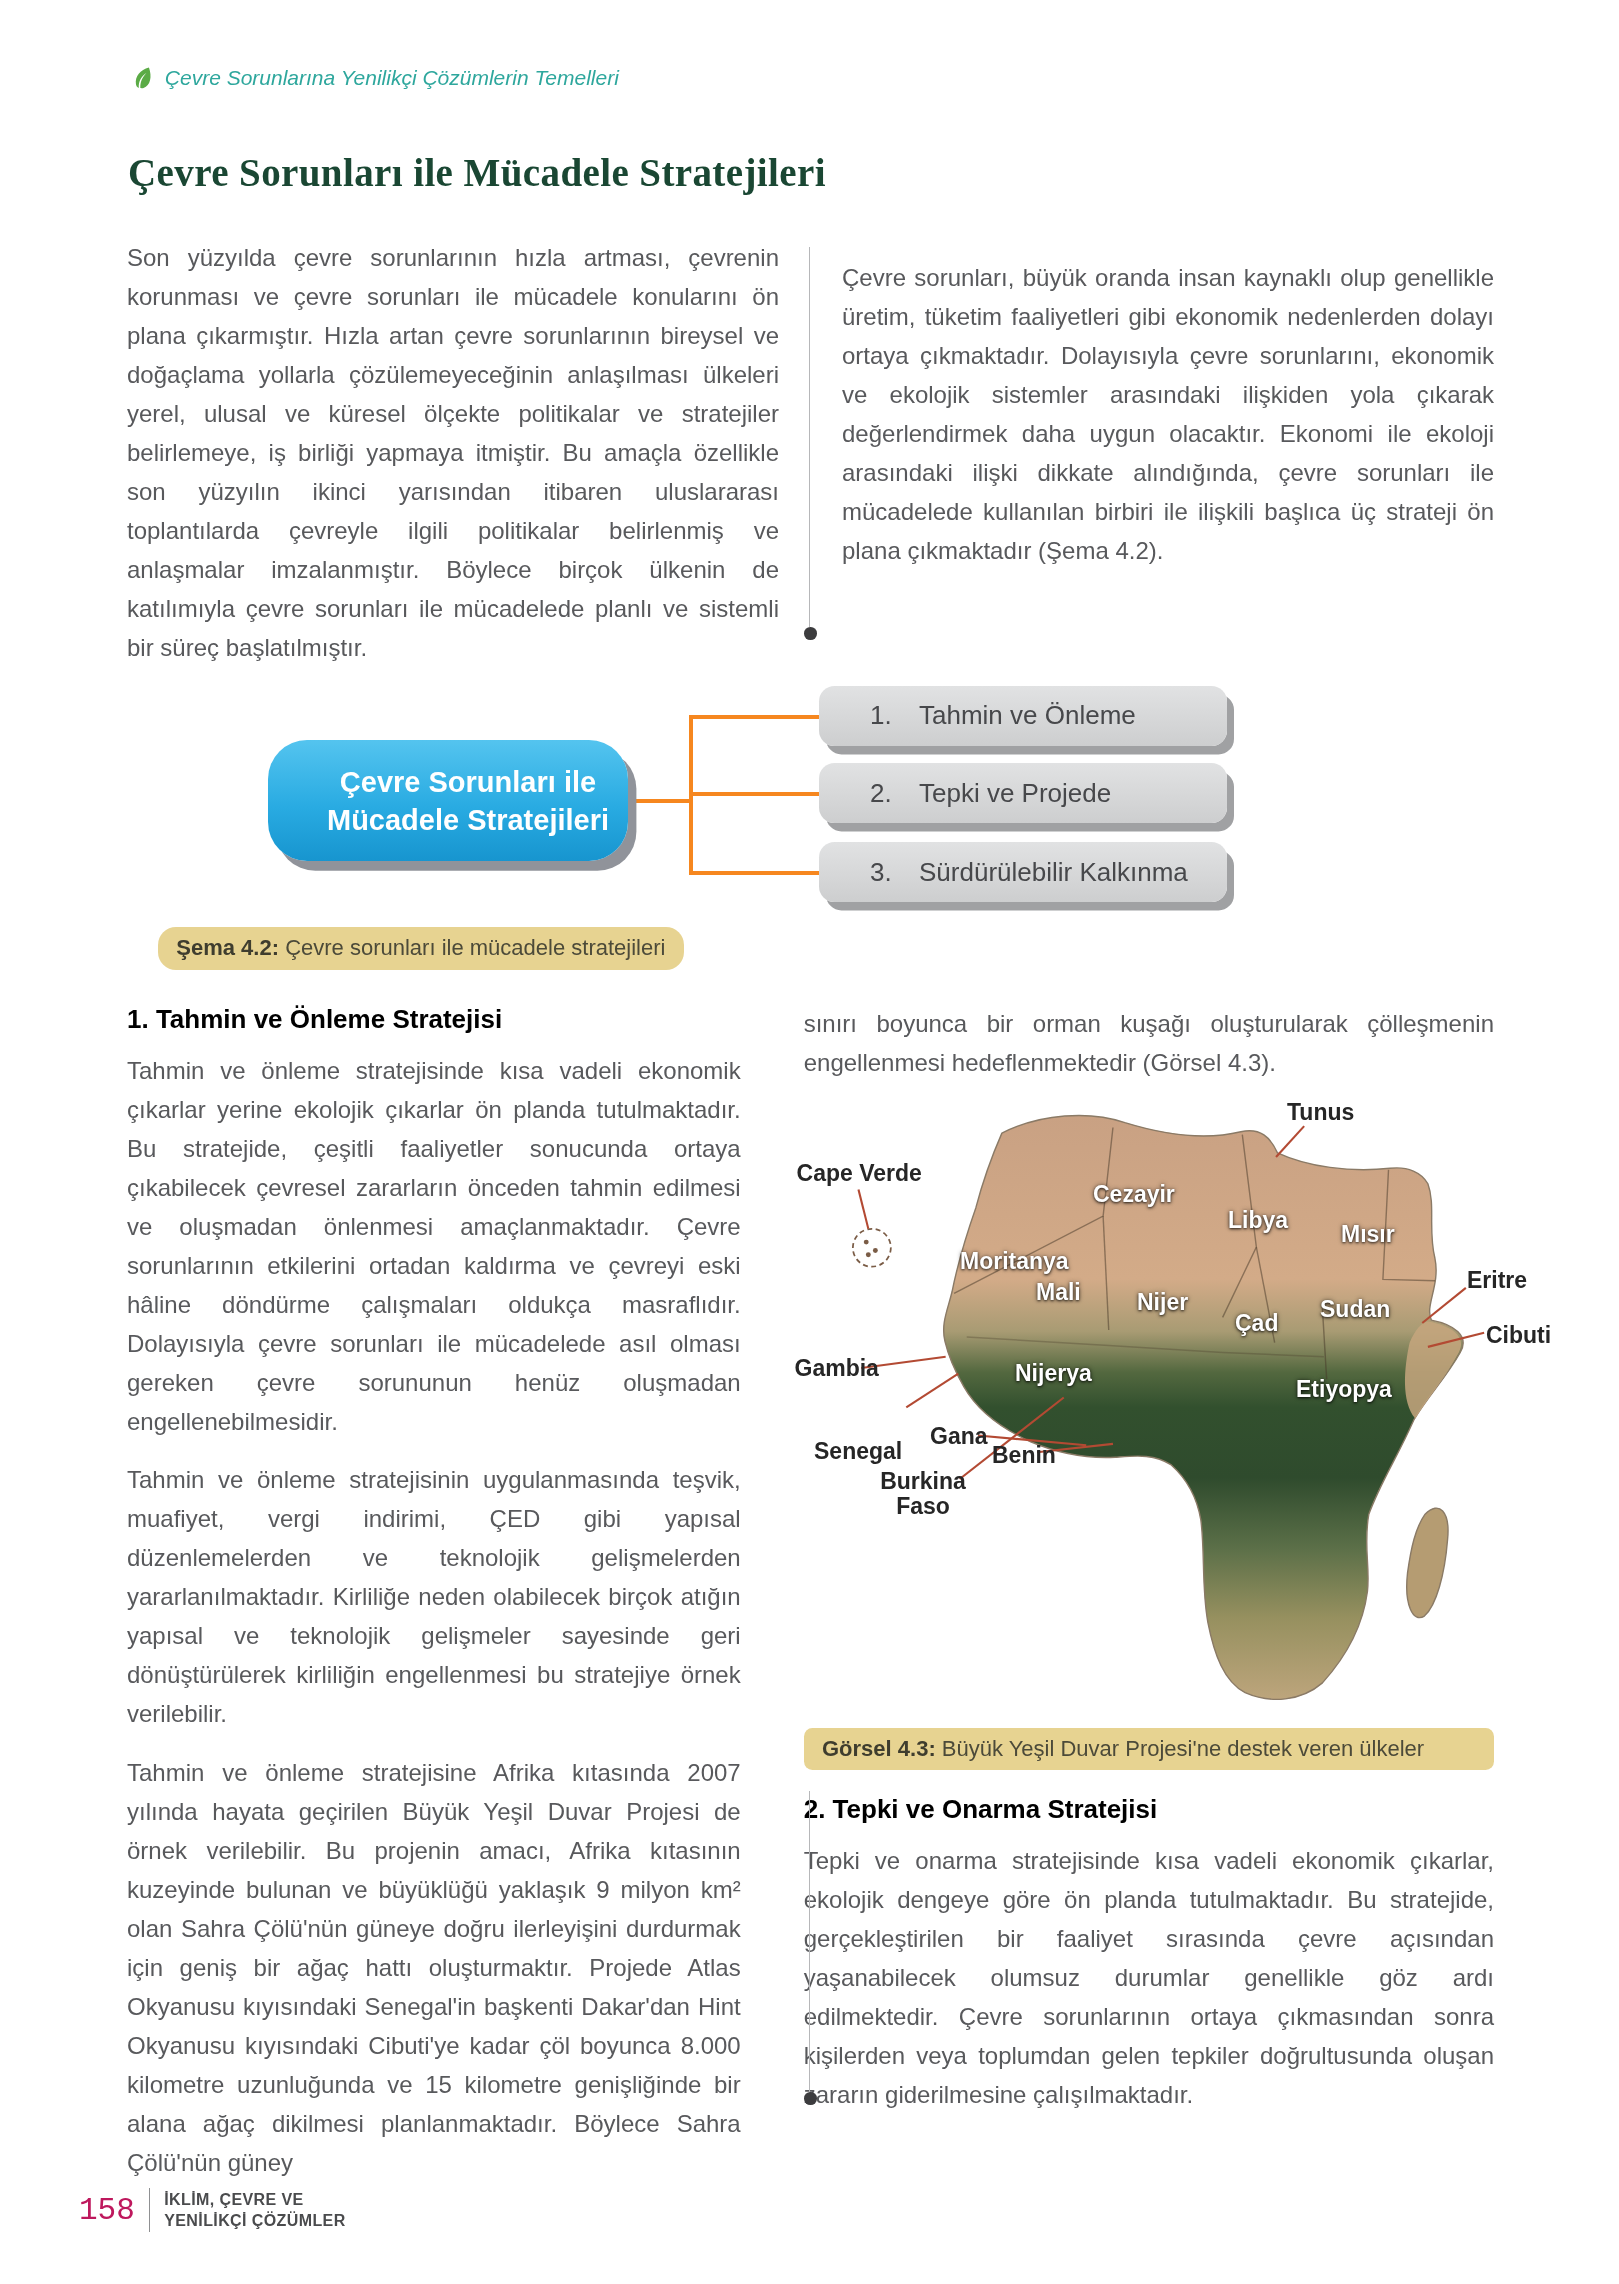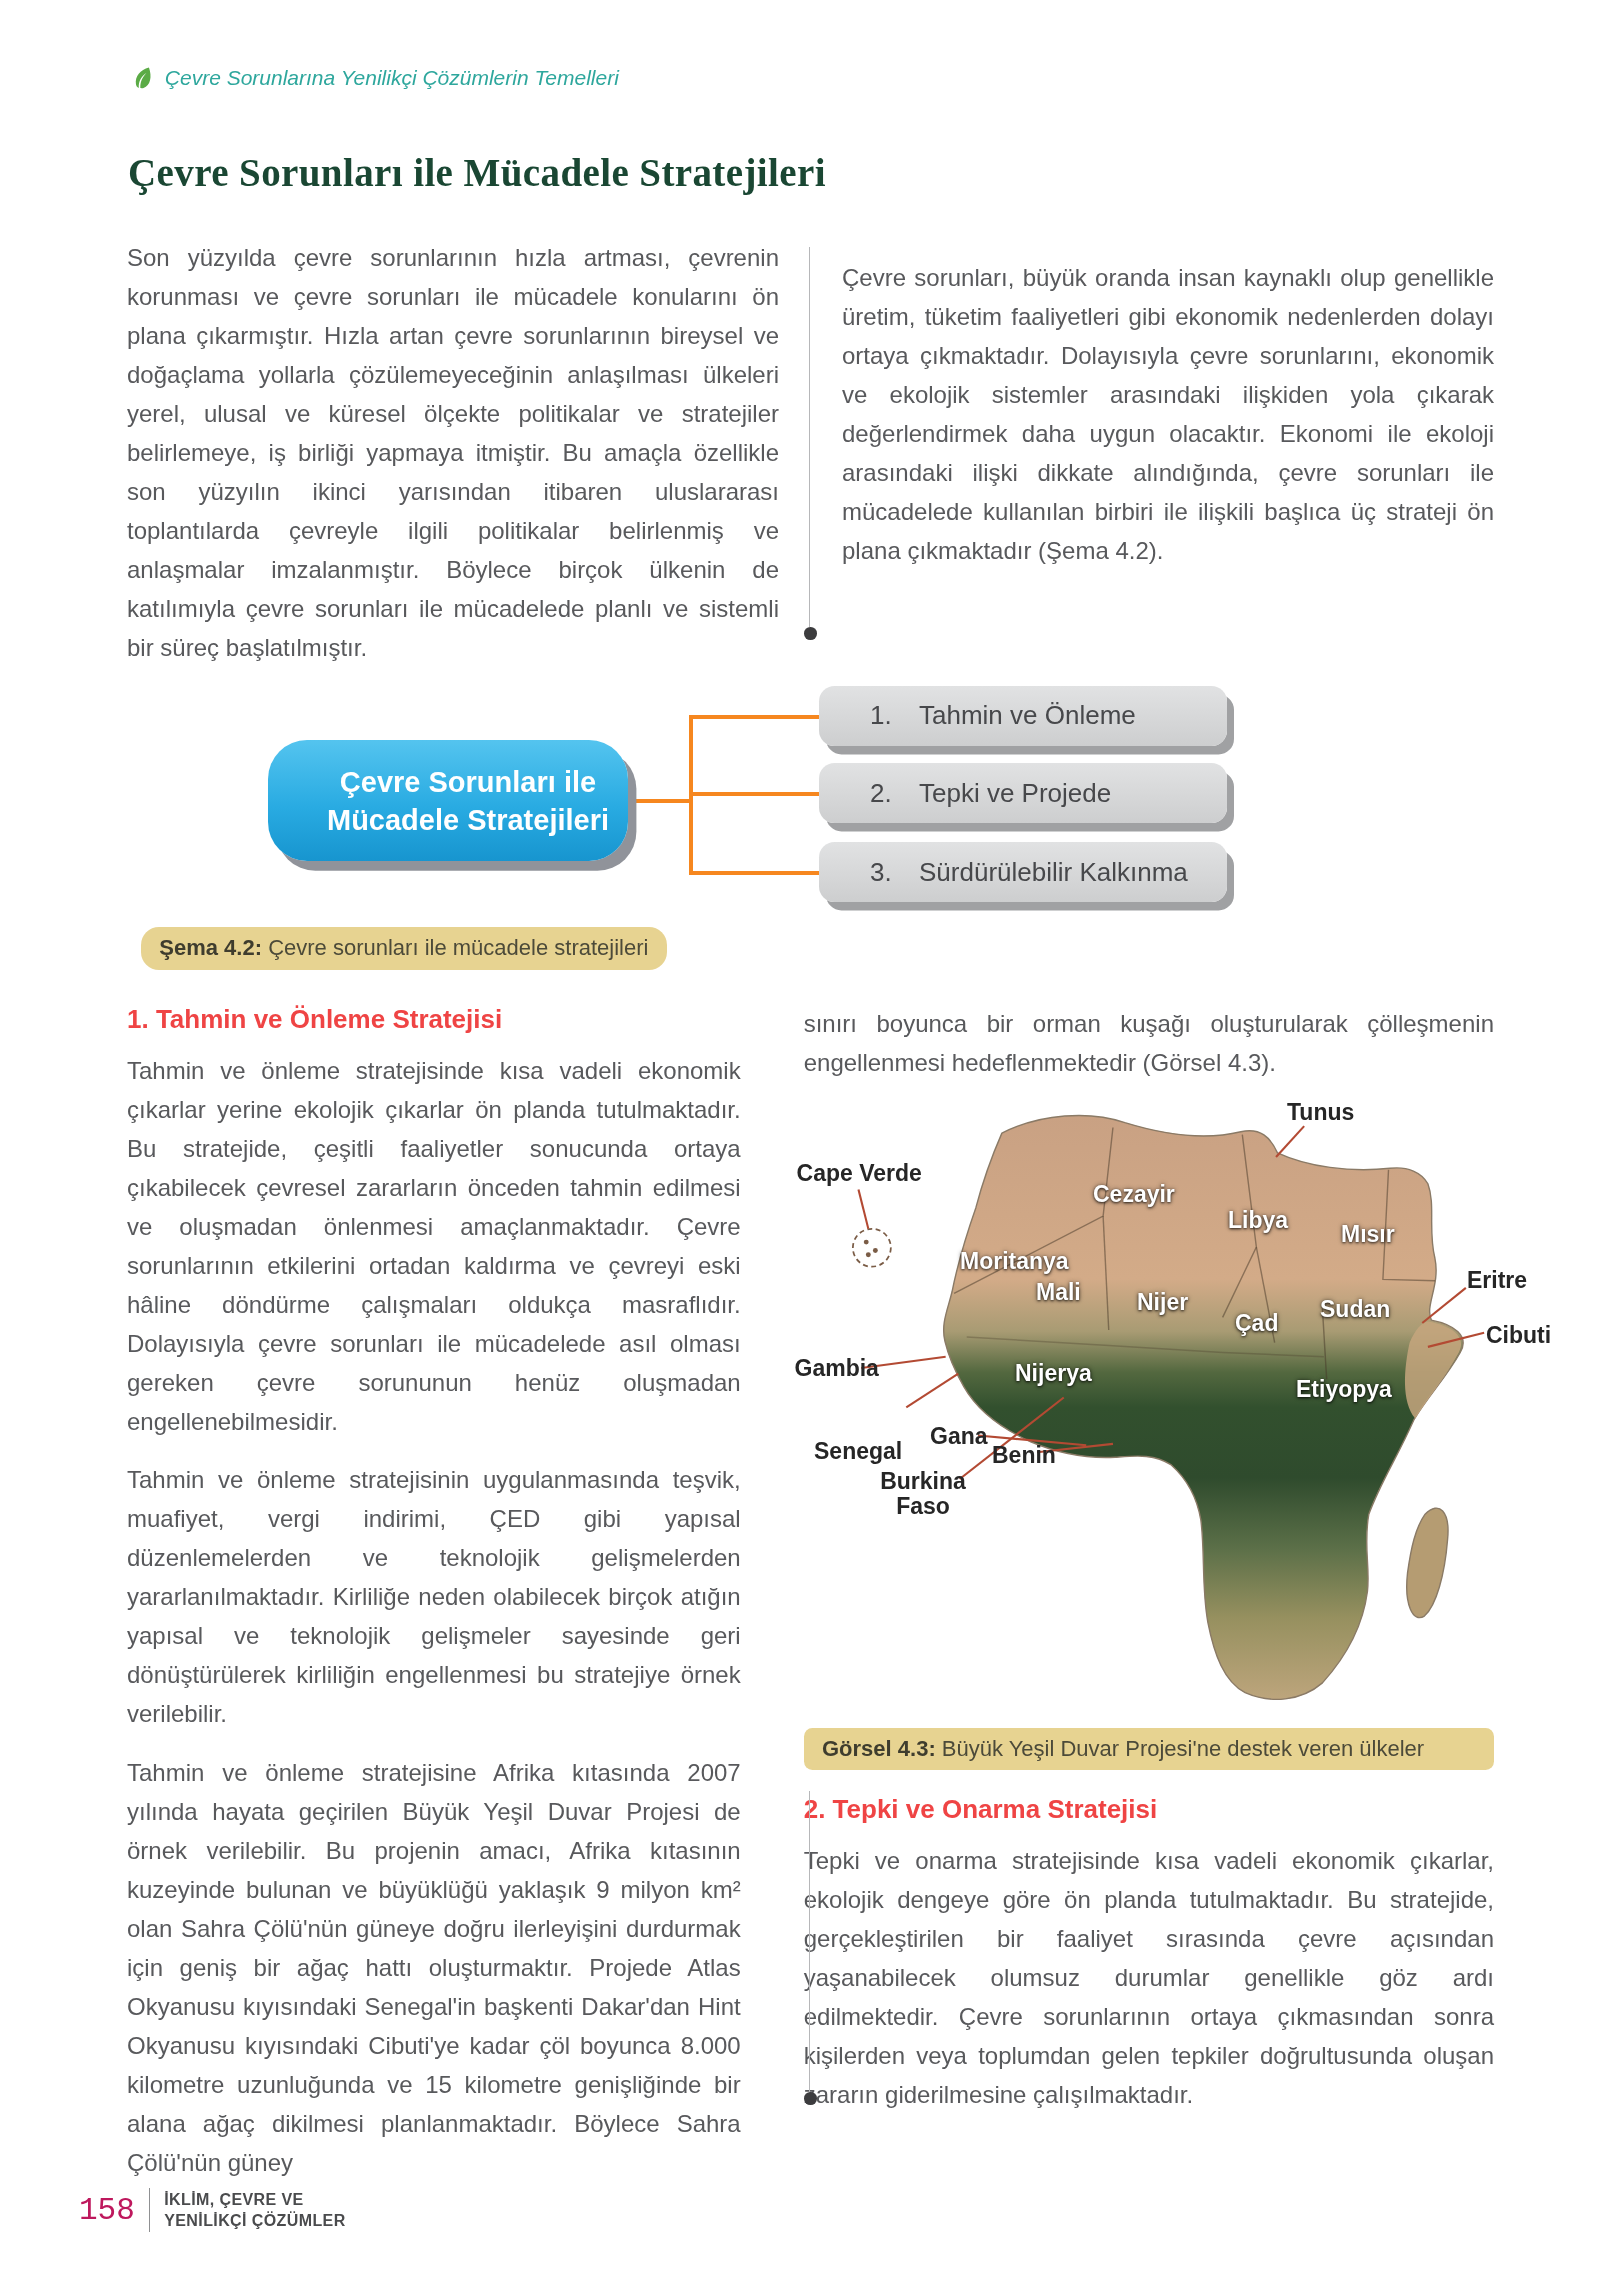--- a/index.html
+++ b/index.html
@@ -19,21 +19,21 @@
     font-family:"Liberation Serif", serif; font-weight:bold;
     font-size:39px; color:#1a4733; letter-spacing:0.4px;
   }
 
   
   .cols { position:absolute; left:127px; width:1367px; display:grid; grid-template-columns:1fr 1fr; column-gap:63px; }
   .intro-cols { top:238px; }
   .main-cols { top:1004px; }
   p.body { font-size:24px; line-height:39px; text-align:justify; color:#58595c; }
   p.body + p.body { margin-top:19.7px; }
-  h2.section-heading { font-size:26px; color:#ef4444; font-weight:bold; margin-bottom:15.5px; }
+  h2.section-heading { font-size:26px; color:#000000; font-weight:bold; margin-bottom:15.5px; }
 
   .divider-v { position:absolute; width:1.4px; background:#b6b7b9; }
   .divider-top { left:809px; top:247px; height:380px; }
   .divider-bottom { left:809px; top:1791px; height:302px; }
   .divider-dot { position:absolute; width:12.7px; height:12.7px; border-radius:50%; background:#3c3c3e; }
   .dot-top { left:804px; top:627px; }
   .dot-bottom { left:804px; top:2092px; }
 
   
   .diagram { position:absolute; left:127px; top:666px; width:1367px; height:257px; }
@@ -59,21 +59,21 @@
   .conn-s1 { left:562px; top:49px;  width:130px; height:3.5px; }
   .conn-s2 { left:562px; top:126px; width:130px; height:3.5px; }
   .conn-s3 { left:562px; top:205px; width:130px; height:3.5px; }
 
   
   .caption-box {
     display:inline-block; background:#e7d391; border-radius:8.4px;
     padding:8.4px 18.3px; font-size:22px; color:#4c4a39;
   }
   .caption-box .cap-label { font-weight:bold; color:#3f3d2e; }
-  .caption-schema { position:absolute; left:141px; top:927px;border-radius:18px; }
+  .caption-schema { position:absolute; left:158px; top:927px;border-radius:18px; }
   .caption-visual { margin-top:7px; width:100%; }
 
   
   .map-figure { position:relative; width:703px; height:619px; margin:15.5px 0 4.2px -12.7px; }
   .map-figure svg { position:absolute; inset:0; }
   .map-label { position:absolute; font-weight:bold; font-size:23px; white-space:nowrap; }
   .map-label.on { color:#ffffff; text-shadow:0 1.4px 2.8px rgba(0,0,0,.8), 0 0 5.6px rgba(0,0,0,.45); }
   .map-label.out { color:#262626; }
   .map-label.wrap { white-space:normal; width:112px; text-align:center; line-height:25px; }
 

